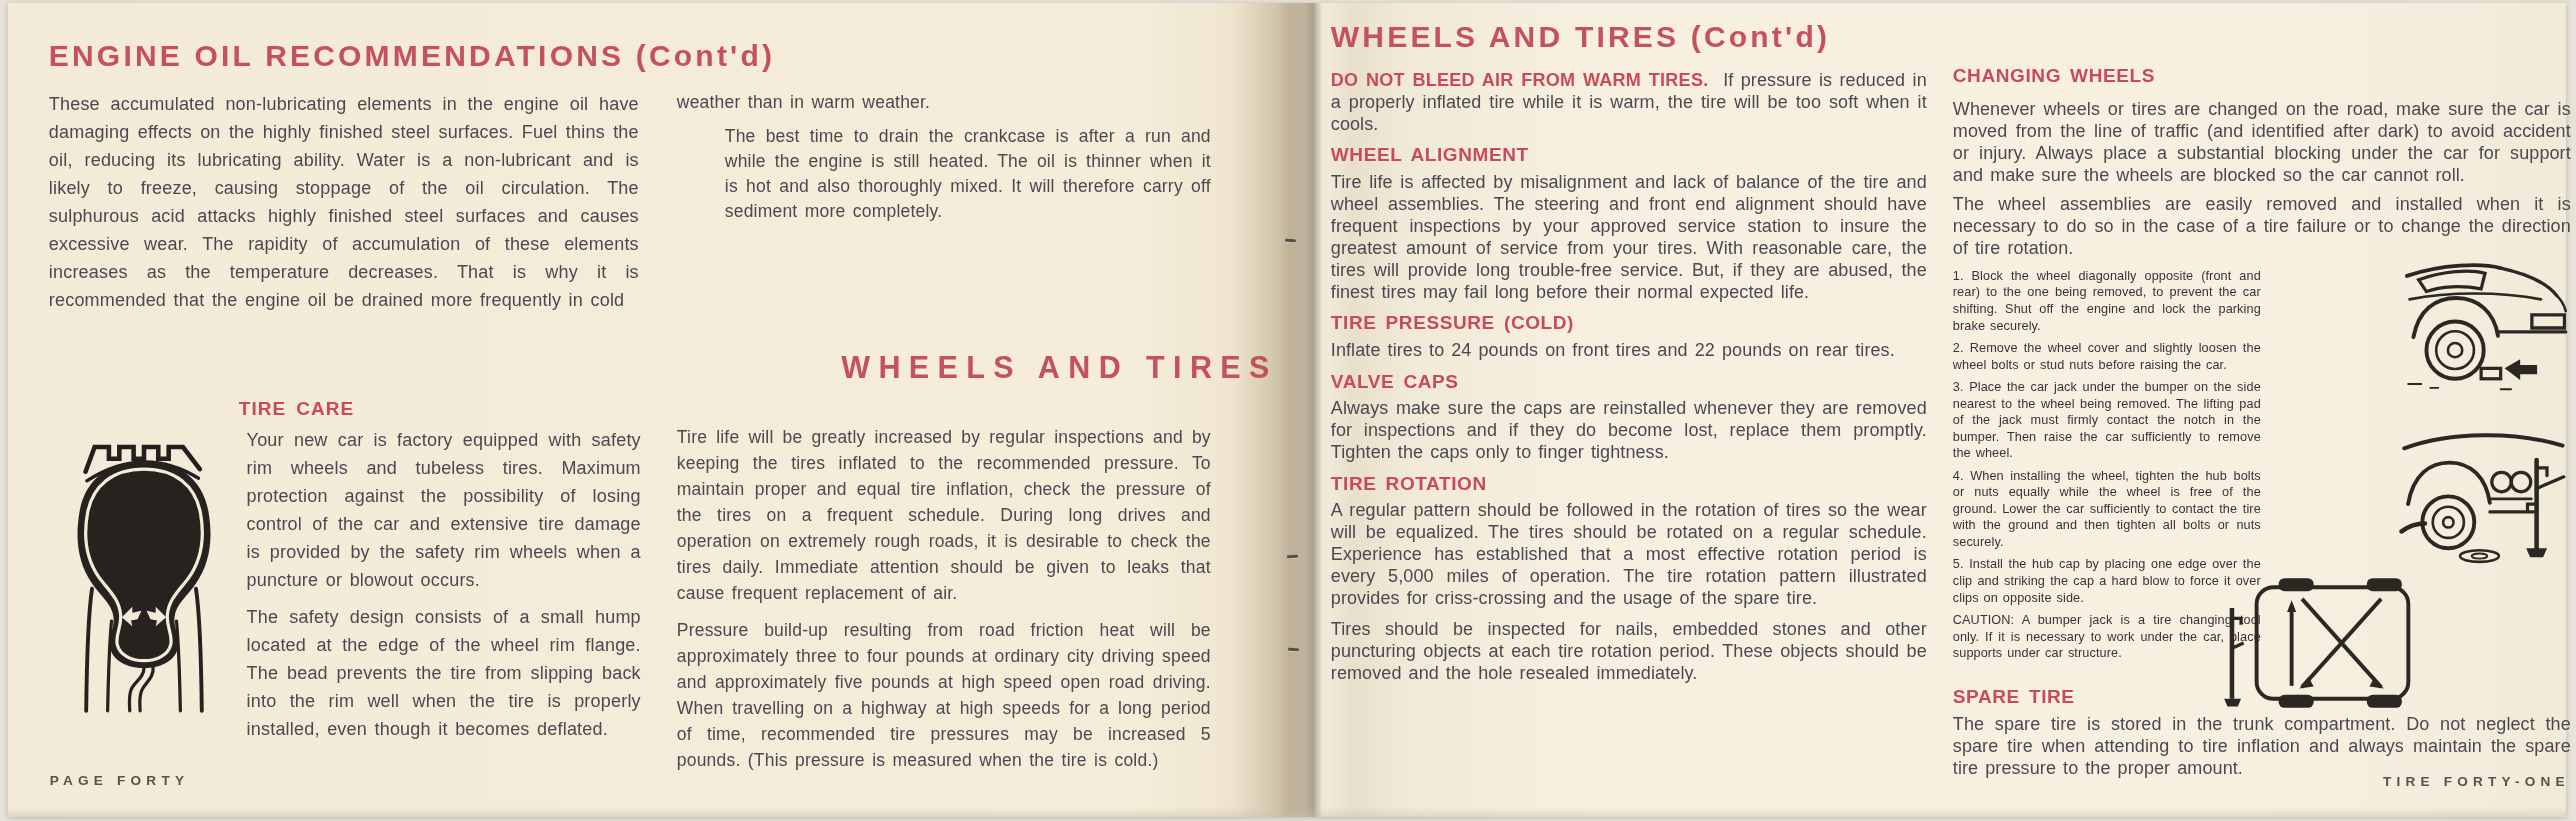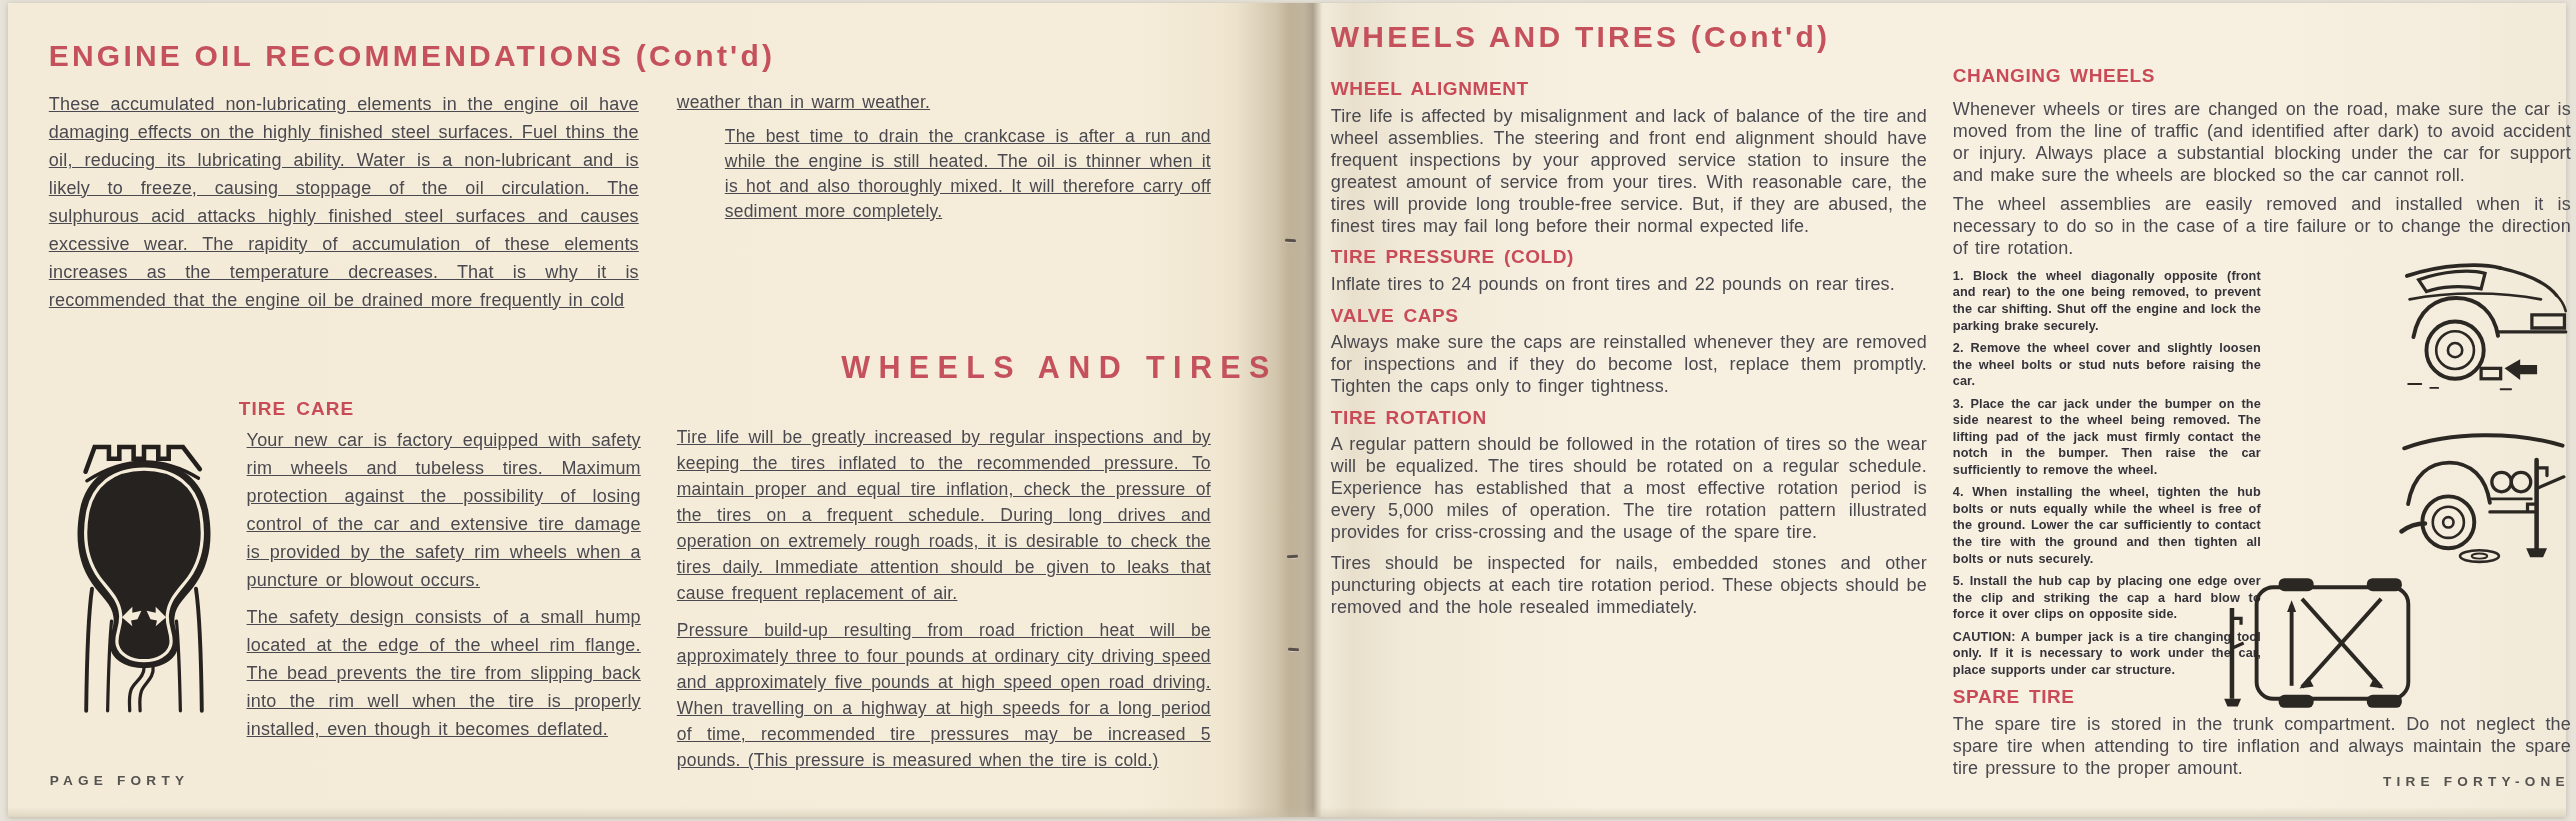--- a/index.html
+++ b/index.html
@@ -27,33 +27,33 @@
     text-align:right;white-space:nowrap;
   }
   .subhead{
     font-weight:700;color:#c84b57;font-size:19px;letter-spacing:1px;
     word-spacing:3.9px;white-space:nowrap;
   }
   .body-text{
     color:#4a4950;font-size:18px;line-height:28px;
     letter-spacing:0.2px;word-spacing:2.3px;text-align:justify;
   }
-  .body-text p{margin:0 0 10.4px 0;text-decoration:underline;}
+  .body-text p{margin:0 0 10.4px 0;}
   .body-right{
     color:#4a4950;font-size:18px;line-height:22px;
     letter-spacing:0.1px;word-spacing:1.9px;text-align:justify;
   }
   .body-right p{margin:0 0 9px 0;}
   .runin{font-weight:700;color:#c84b57;letter-spacing:0.3px;}
   .rhead{
     font-weight:700;color:#c84b57;font-size:19px;letter-spacing:0.6px;
     word-spacing:3.2px;margin:9.7px 0 4.5px 0;white-space:nowrap;
   }
   .steps{
-    width:308px;font-weight:700;color:#35333a;font-size:12.7px;line-height:16.6px;
+    width:308px;font-weight:400;color:#35333a;font-size:12.7px;line-height:16.6px;
     letter-spacing:0.1px;word-spacing:1.3px;text-align:justify;
   }
   .steps p{margin:0 0 5.8px 0;}
   .page-num{
     font-weight:700;color:#55534f;font-size:13.6px;letter-spacing:5.2px;white-space:nowrap;
   }
   .gutter{
     left:1214px;top:0;width:182px;height:814px;
     background:linear-gradient(90deg,
       rgba(110,88,58,0) 0%, rgba(110,88,58,.07) 30%,
@@ -129,20 +129,21 @@
 
   <div class="abs gutter"></div>
   <div class="abs staple" style="left:1277px;top:236px;transform:rotate(3deg);"></div>
   <div class="abs staple" style="left:1279px;top:552px;transform:rotate(-2deg);"></div>
   <div class="abs staple" style="left:1280px;top:645px;transform:rotate(2deg);"></div>
   <div class="abs bottom-edge"></div>
 
   <div class="abs page-title" style="left:1323px;top:17px;">WHEELS AND TIRES (Cont'd)</div>
 
   <div class="abs body-right" style="left:1323px;top:66px;width:596px;">
+    <p><span class="runin">DO NOT BLEED AIR FROM WARM TIRES.</span>&nbsp; <span>If pressure is reduced in a properly inflated tire while it is warm, the tire will be too soft when it cools.</span></p>
 
     <div class="rhead">WHEEL ALIGNMENT</div>
     <p>Tire life is affected by misalignment and lack of balance of the tire and wheel assemblies. The steering and front end alignment should have frequent inspections by your approved service station to insure the greatest amount of service from your tires. With reasonable care, the tires will provide long trouble-free service. But, if they are abused, the finest tires may fail long before their normal expected life.</p>
 
     <div class="rhead">TIRE PRESSURE (COLD)</div>
     <p>Inflate tires to 24 pounds on front tires and 22 pounds on rear tires.</p>
 
     <div class="rhead">VALVE CAPS</div>
     <p>Always make sure the caps are reinstalled whenever they are removed for inspections and if they do become lost, replace them promptly. Tighten the caps only to finger tightness.</p>
 

